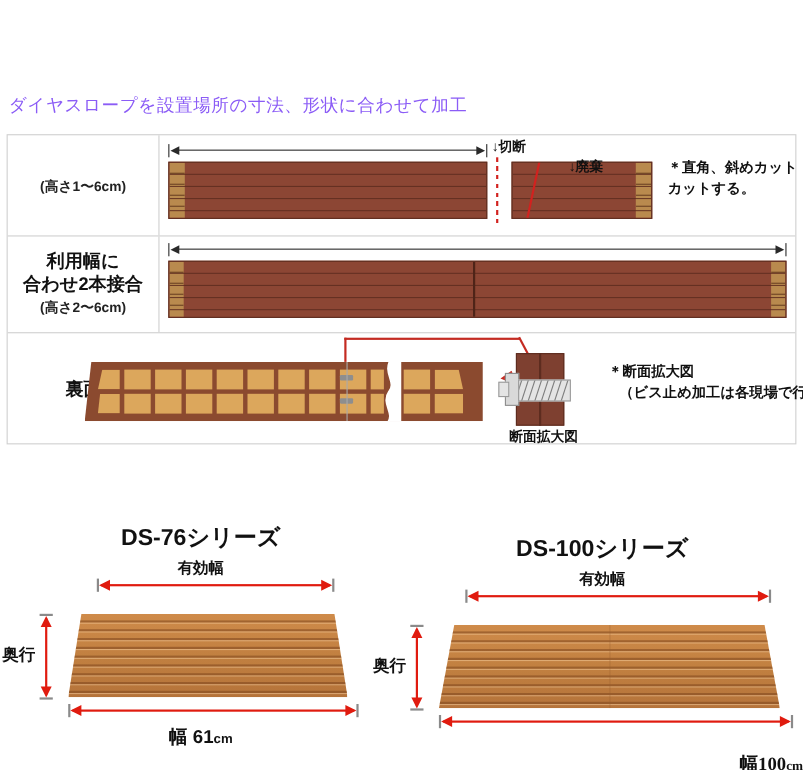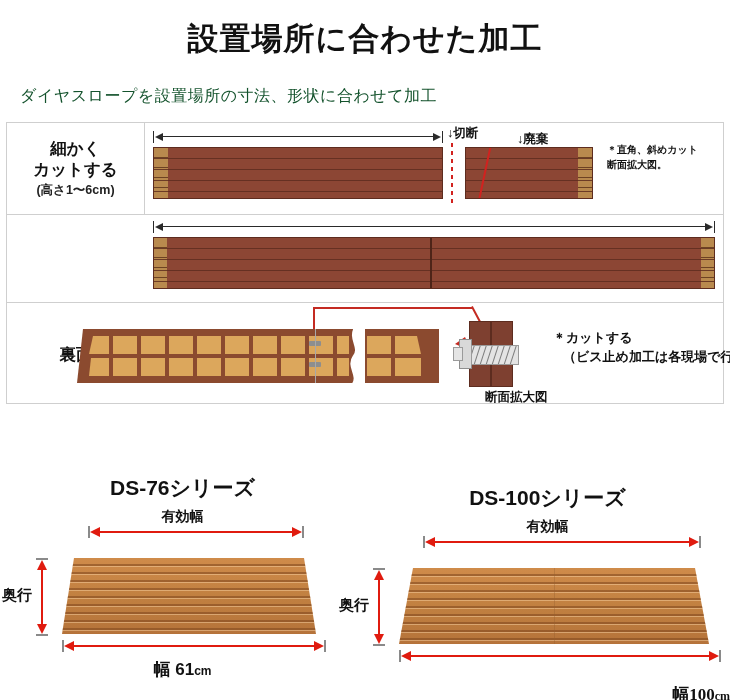--- a/index.html
+++ b/index.html
@@ -14,22 +14,22 @@
   .page{position:relative;width:730px;height:700px;}
 
   
   .title{
     position:absolute;left:0;top:18px;width:730px;
     text-align:center;
     font-size:31px;font-weight:bold;letter-spacing:1px;
     color:#111;
   }
   .subtitle{
-    position:absolute;left:20px;top:86px;
-    font-size:16px;color:#14532d;letter-spacing:0.5px;
+    position:absolute;left:8px;top:86px;
+    font-size:16px;color:#8b5cf6;letter-spacing:0.5px;
   }
 
   
   .proc-table{
     position:absolute;left:6px;top:122px;
     width:718px;height:282px;
     border:1px solid #cfcfcf;
     background:#fff;
     box-sizing:border-box;
   }
@@ -81,21 +81,21 @@
   .dim .arR{right:2px;border-left:8px solid #2a2a2a;}
 
   
   .cutline{
     position:absolute;width:2px;
     background:repeating-linear-gradient(to bottom,#d2221f 0 4px,transparent 4px 8px);
   }
   .diagcut{position:absolute;background:#d2221f;transform-origin:top left;}
 
   .cutlabel{position:absolute;font-size:12.5px;font-weight:bold;color:#111;white-space:nowrap;text-align:right;}
-  .note{position:absolute;font-size:10px;font-weight:bold;color:#111;line-height:1.45;white-space:nowrap;}
+  .note{position:absolute;font-size:13px;font-weight:bold;color:#111;line-height:1.45;white-space:nowrap;}
 
   
   .back{position:absolute;background:#8b4a2f;overflow:hidden;}
   .gcell{position:absolute;background:#dca75c;border:0;}
   .wave{position:absolute;width:16px;background:transparent;}
   .screwmark{position:absolute;width:12px;height:5px;background:#8e8e8e;border-radius:1px;}
   .vline{position:absolute;width:1px;background:#a9a9a9;}
 
   
   .redline{position:absolute;background:#c42b22;}
@@ -151,31 +151,26 @@
     background:linear-gradient(#cf8b4a,#c07f40 55%,#b5733a);
   }
   .rib2{position:absolute;left:0;width:100%;height:1.6px;background:rgba(125,70,30,.55);}
   .rib2::after{content:"";position:absolute;left:0;top:1.6px;width:100%;height:1.4px;background:rgba(255,220,175,.45);}
 </style>
 </head>
 <body>
 
 <div class="page">
 
-  <div class="title">設置場所に合わせた加工</div>
   <div class="subtitle">ダイヤスロープを設置場所の寸法、形状に合わせて加工</div>
 
   <div class="proc-table">
 
     <div class="row row1">
       <div class="lab-cell">
-        <div class="lab-main">
-          <span>細かく</span><br>
-          <span>カットする</span>
-        </div>
         <div class="lab-sub">(高さ1〜6cm)</div>
       </div>
 
       <div class="content-cell">
 
         <div class="dim" style="left:8px;top:8px;width:290px;">
           <div class="bar"></div>
             <div class="tickL"></div>
             <div class="tickR"></div>
           <div class="arL"></div>
@@ -205,30 +200,37 @@
             <div class="estripe" style="top:39px;"></div>
           </div>
           <div class="stripe" style="top:10px;"></div>
           <div class="stripe" style="top:21px;"></div>
           <div class="stripe" style="top:32px;"></div>
           <div class="stripe" style="top:43px;"></div>
           <div class="diagcut" style="left:24px;top:-4px;width:2px;height:66px;transform:rotate(12deg);"></div>
         </div>
 
         <div class="cutlabel" style="left:302px;top:2px;">↓切断</div>
-        <div class="cutlabel" style="left:372px;top:8px;">↓廃棄</div>
+        <div class="cutlabel" style="left:372px;top:20px;">↓廃棄</div>
 
         <div class="note" style="left:462px;top:20px;">
           <span>＊直角、斜めカット</span><br>
-          <span>断面拡大図。</span>
+          <span>カットする。</span>
         </div>
       </div>
     </div>
 
     <div class="row row2">
+      <div class="lab-cell">
+        <div class="lab-main">
+          <span>利用幅に</span><br>
+          <span>合わせ2本接合</span>
+        </div>
+        <div class="lab-sub">(高さ2〜6cm)</div>
+      </div>
 
       <div class="content-cell">
         <div class="dim" style="left:8px;top:6px;width:562px;">
           <div class="bar"></div>
             <div class="tickL"></div>
             <div class="tickR"></div>
           <div class="arL"></div>
             <div class="arR"></div>
         </div>
 
@@ -317,24 +319,24 @@
             <div class="xs-thread" style="left:3px;transform:rotate(18deg);"></div>
             <div class="xs-thread" style="left:9px;transform:rotate(18deg);"></div>
             <div class="xs-thread" style="left:15px;transform:rotate(18deg);"></div>
             <div class="xs-thread" style="left:21px;transform:rotate(18deg);"></div>
             <div class="xs-thread" style="left:27px;transform:rotate(18deg);"></div>
             <div class="xs-thread" style="left:33px;transform:rotate(18deg);"></div>
             <div class="xs-thread" style="left:39px;transform:rotate(18deg);"></div>
             <div class="xs-thread" style="left:45px;transform:rotate(18deg);"></div>
           </div>
         </div>
-        <div class="xs-cap" style="left:400px;top:86px;padding-left:18px;">断面拡大図</div>
+        <div class="xs-cap" style="left:378px;top:86px;padding-left:18px;">断面拡大図</div>
 
         <div class="note" style="left:486px;top:26px;font-size:13px;">
-          <span>＊カットする</span><br>
+          <span>＊断面拡大図</span><br>
           <span style="margin-left:10px;display:inline-block;">（ビス止め加工は各現場で行う）</span>
         </div>
       </div>
     </div>
   </div>
 
 
   <div class="prod prod-left">
     <div class="prod-title">DS-76シリーズ</div>
 

